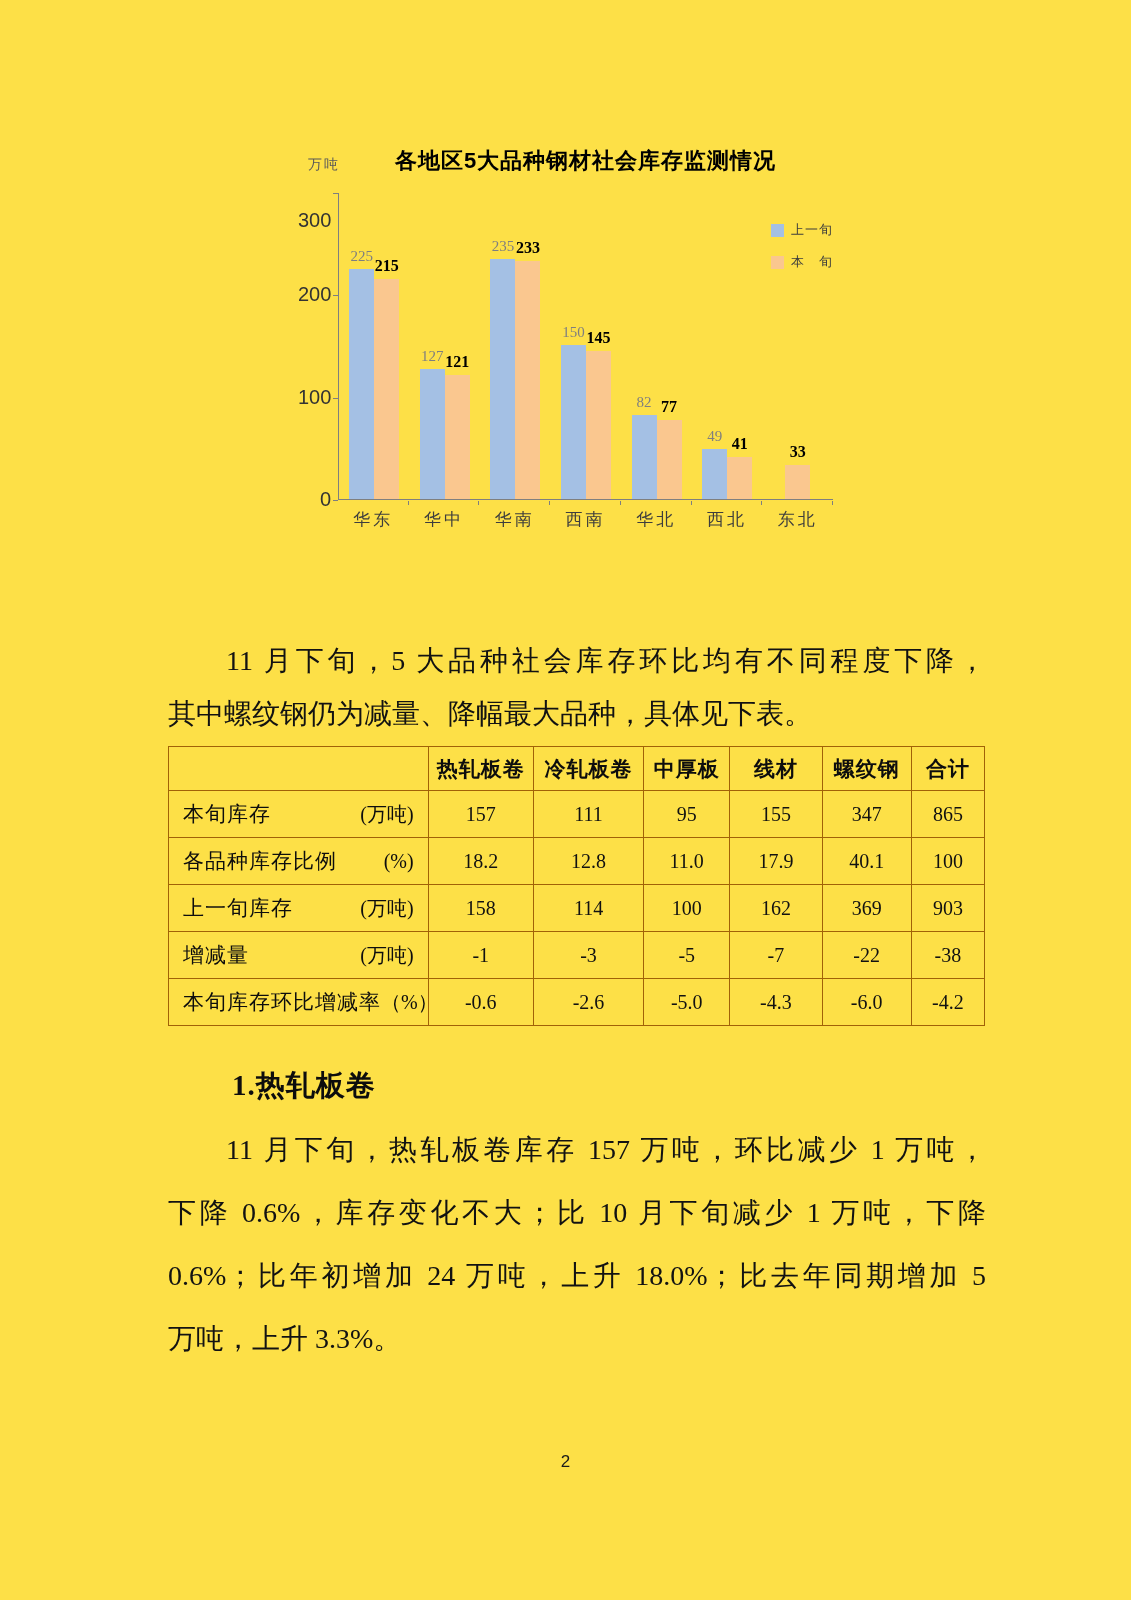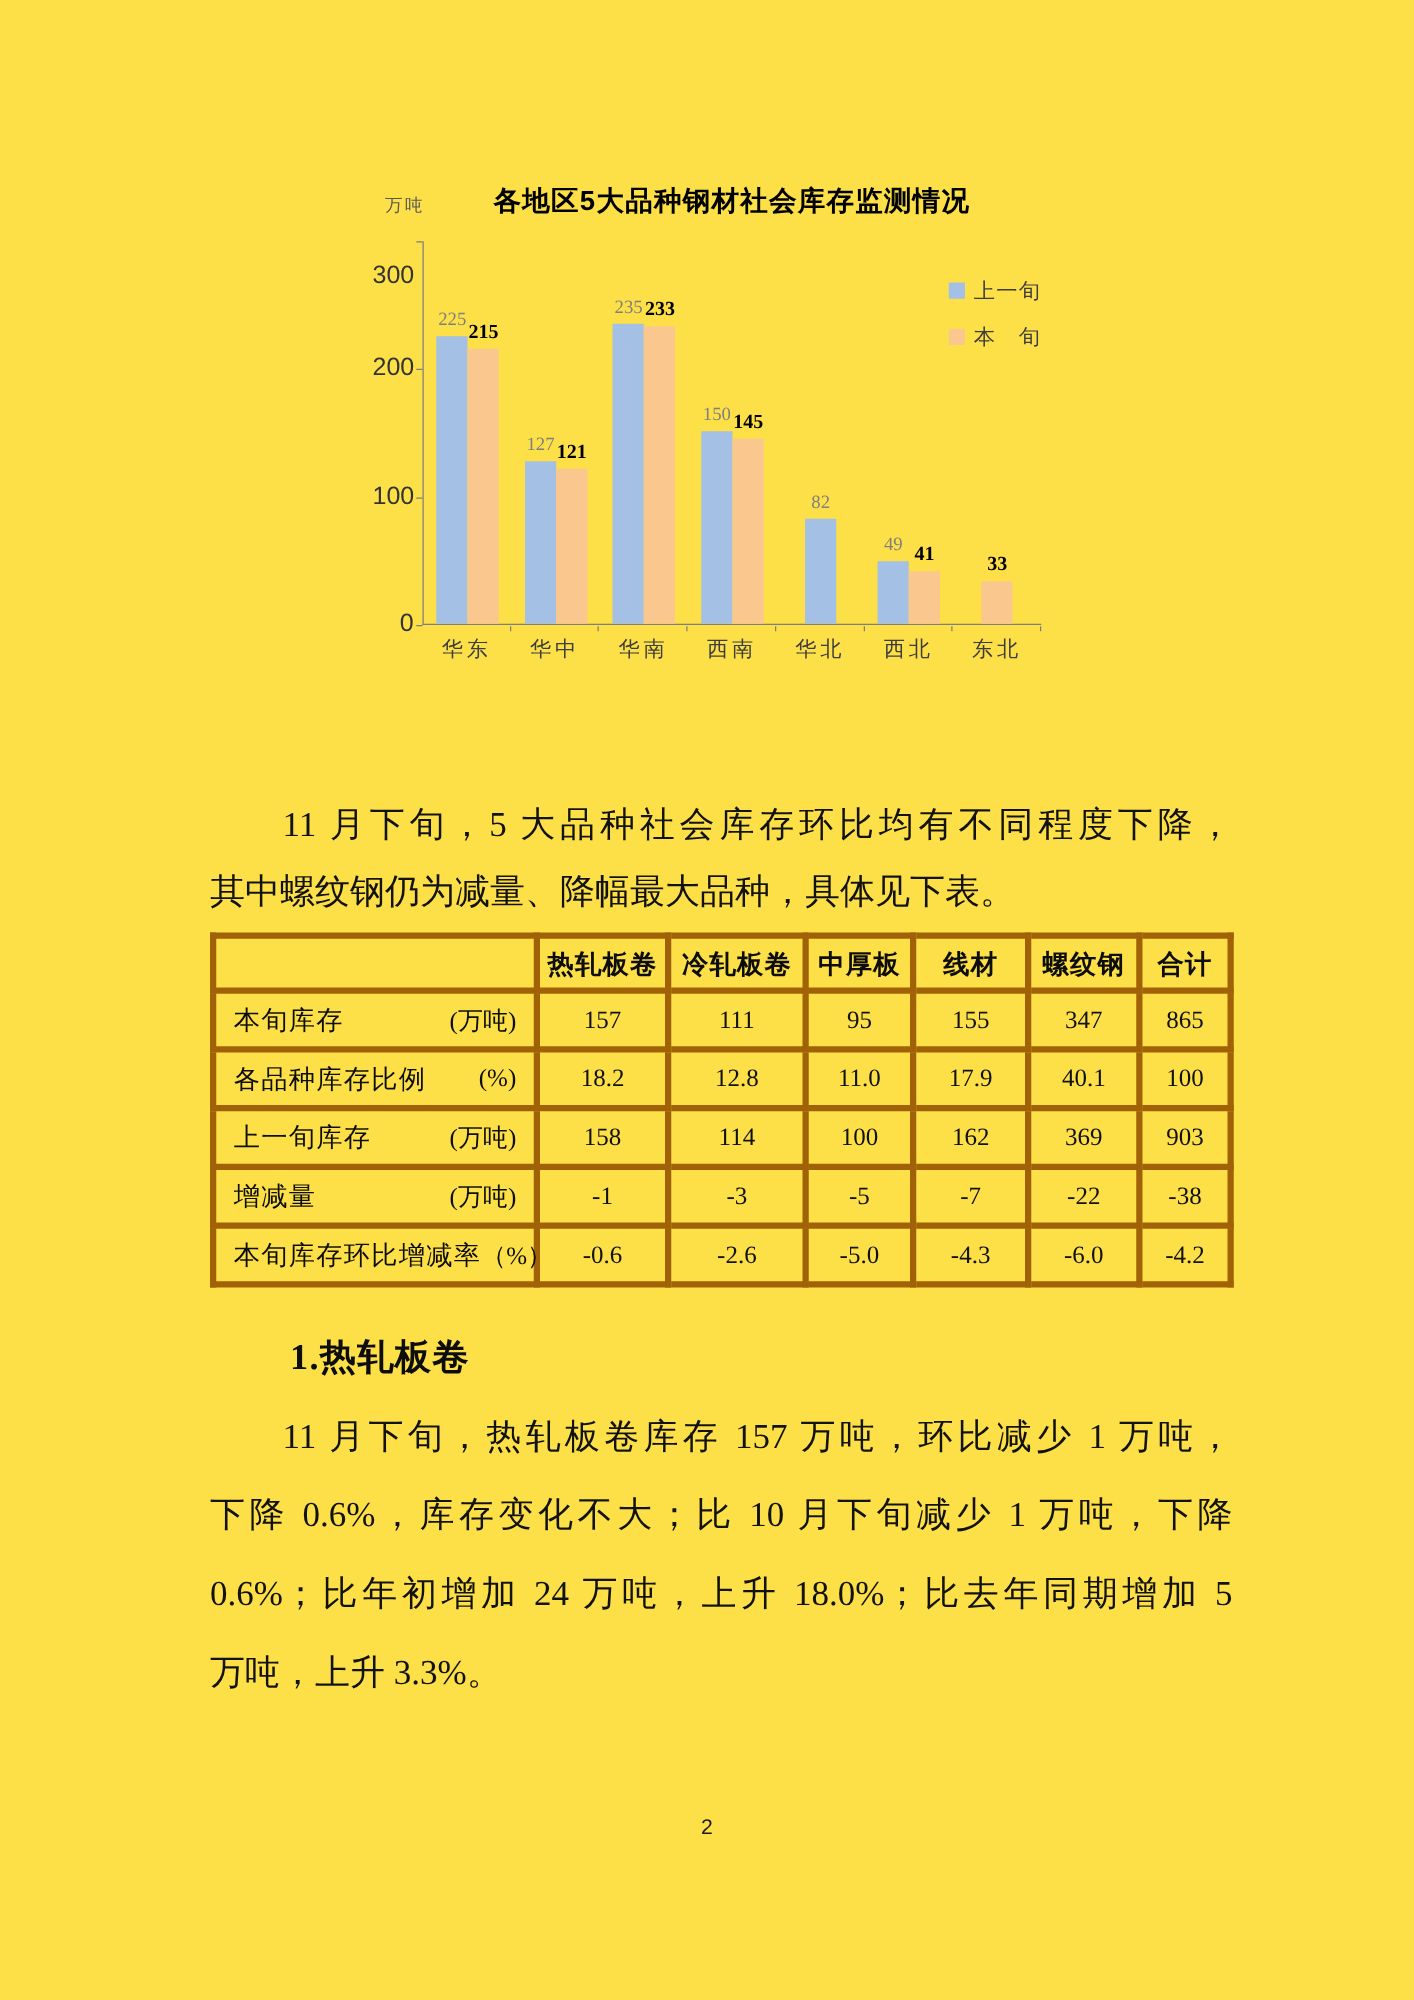--- a/index.html
+++ b/index.html
@@ -27,37 +27,37 @@
   .blabel { position:absolute; left:50%; transform:translateX(-50%); white-space:nowrap; }
   .l1 { font-size:15px; color:#7f7f7f; }
   .l2 { font-size:16px; font-weight:700; color:#000; }
   .xticks { position:absolute; left:40px; top:361px; width:495px; height:4px; display:flex; }
   .xticks span { flex:1; border-right:1px solid #7f7f7f; }
   .xlabels { position:absolute; left:40px; top:368px; width:495px; display:flex; }
   .xlabels span { flex:1; text-align:center; font-size:17px; color:#3d3d3d; letter-spacing:3px; }
   .legend { position:absolute; right:0px; top:28px; display:flex; flex-direction:column; gap:14px; }
   .legend-item { display:flex; align-items:center; gap:7px; }
   .swatch { width:13px; height:13px; display:inline-block; }
-  .legend-item span.ltext { font-size:17px; color:#3d3d3d; letter-spacing:1px; }
+  .legend-item span.ltext { font-size:13px; color:#3d3d3d; letter-spacing:1px; }
 
   
   .h2 { position:absolute; left:232px; top:576px; font-size:29px; font-weight:600; color:#0d0d0d; letter-spacing:2px; }
   .para1 { position:absolute; left:168px; top:634px; width:818px; }
   .para2 { position:absolute; left:168px; top:1118px; width:818px; }
   .pline { font-size:28px; color:#121212; }
   .para1 .pline { line-height:53px; }
   .para2 .pline { line-height:63px; }
   .jline { text-align:justify; text-align-last:justify; }
   .indent { text-indent:58px; }
   .h3 { position:absolute; left:232px; top:1066px; font-size:29px; font-weight:600; color:#0d0d0d; letter-spacing:1px; }
 
   
   .tblwrap { position:absolute; left:168px; top:746px; width:817px; }
   table { border-collapse:collapse; width:817px; table-layout:fixed; }
-  th, td { border:5px solid #a16207; padding:1px; }
+  th, td { border:1px solid #a16207; padding:1px; }
   th { height:44px; font-size:21px; font-weight:700; color:#0d0d0d; text-align:center; letter-spacing:1px; }
   td { height:47px; }
   td.num { text-align:center; font-size:20px; color:#111; font-family:"Liberation Serif","DejaVu Serif",serif; }
   .cellflex { display:flex; justify-content:space-between; align-items:center; padding:0 13px; }
   .rlabel { font-size:21px; color:#0d0d0d; letter-spacing:1px; white-space:nowrap; }
   .runit { font-size:20px; color:#0d0d0d; white-space:nowrap; }
 
   .pageno { position:absolute; left:0; top:1452px; width:100%; text-align:center; font-size:17px;
             color:#1a1a1a; font-family:"Liberation Sans","DejaVu Sans",sans-serif; }
 </style>
@@ -117,20 +117,24 @@
         </div>
         <div class="barwrap">
           <span class="blabel l2" style="bottom: 152px;">145</span>
           <div class="bar" style="height: 148px; background: rgb(250, 199, 143);"></div>
         </div>
       </div>
       <div class="group">
         <div class="barwrap">
           <span class="blabel l1" style="bottom: 88px;">82</span>
           <div class="bar" style="height: 84px; background: rgb(164, 192, 228);"></div>
+        </div>
+        <div class="barwrap">
+          <span class="blabel l2" style="bottom: 83px;">77</span>
+          <div class="bar" style="height: 79px; background: rgb(250, 199, 143);"></div>
         </div>
       </div>
       <div class="group">
         <div class="barwrap">
           <span class="blabel l1" style="bottom: 54px;">49</span>
           <div class="bar" style="height: 50px; background: rgb(164, 192, 228);"></div>
         </div>
         <div class="barwrap">
           <span class="blabel l2" style="bottom: 46px;">41</span>
           <div class="bar" style="height: 42px; background: rgb(250, 199, 143);"></div>

